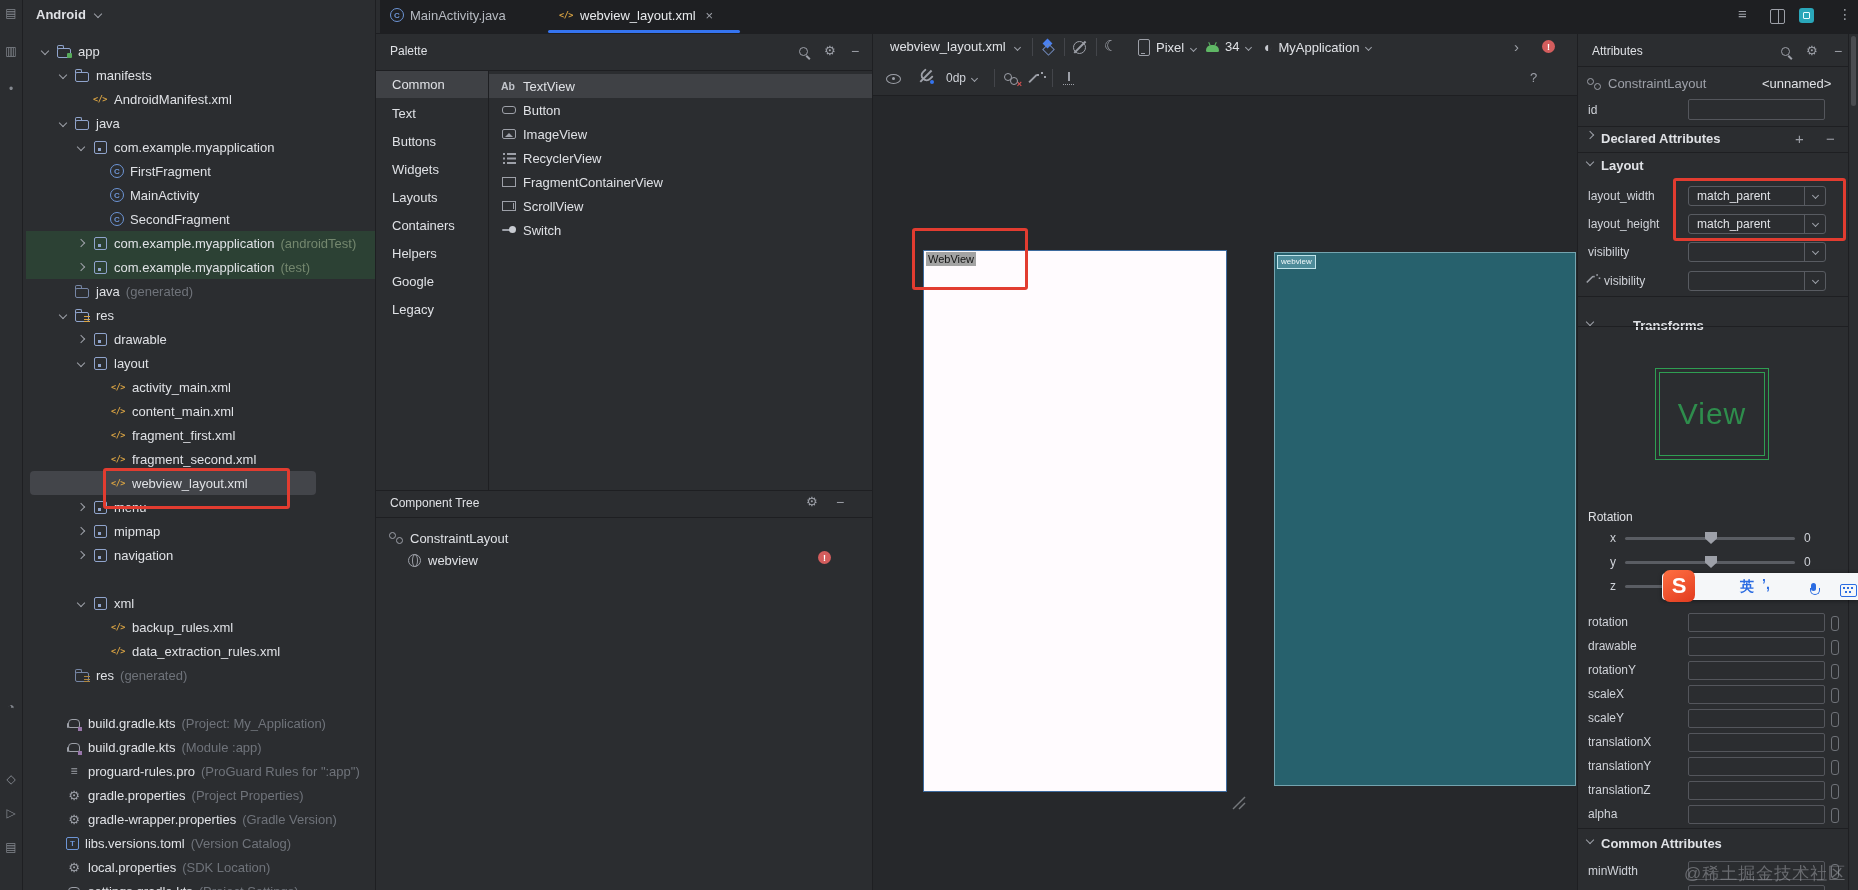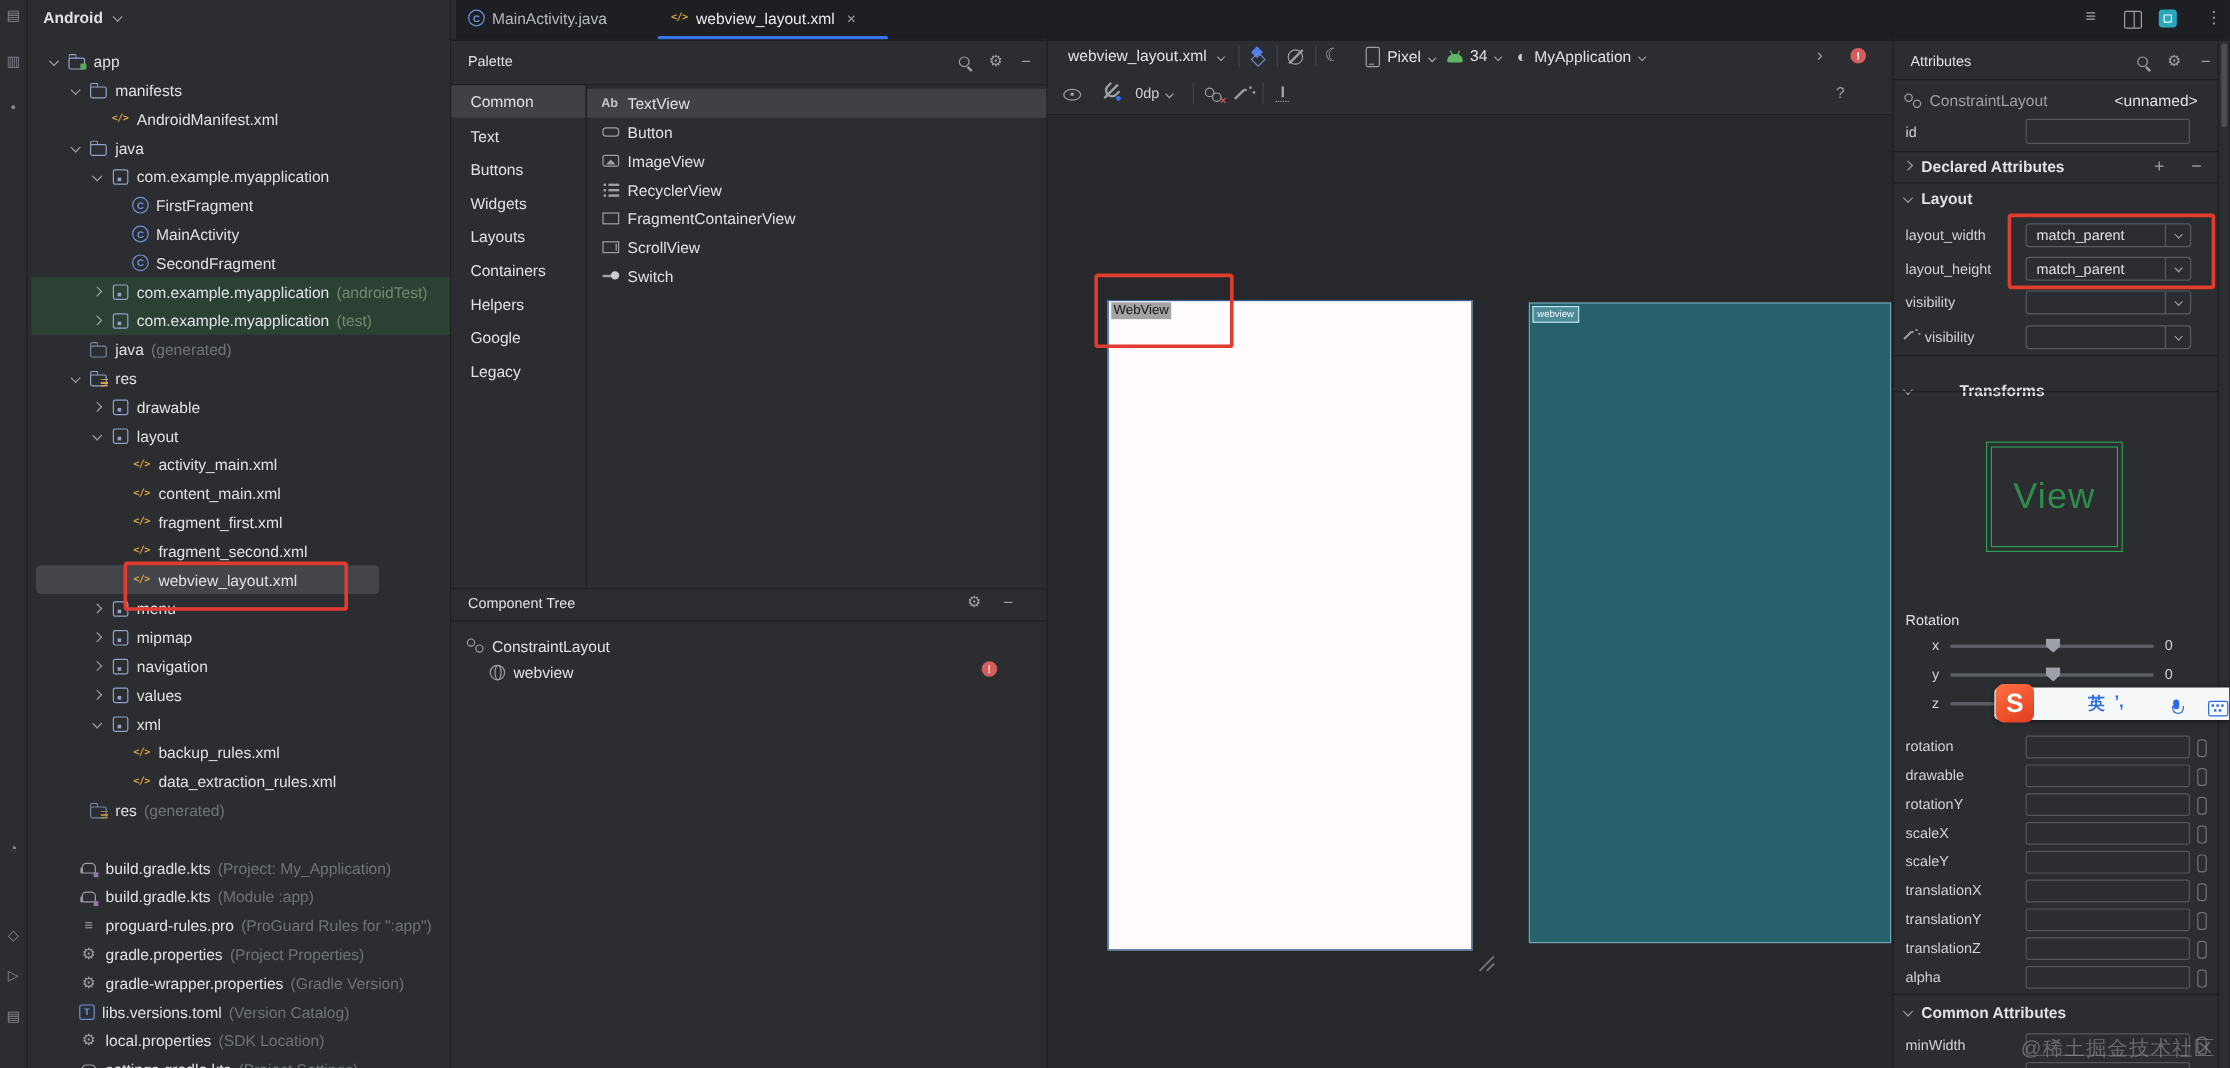--- a/index.html
+++ b/index.html
@@ -94,21 +94,21 @@
   .ddchev{width:7px;height:7px;position:relative;}
   .ddchev::before{content:"";position:absolute;top:0;left:1px;width:4px;height:4px;border-right:1.3px solid #9da0a8;border-bottom:1.3px solid #9da0a8;transform:rotate(45deg);}
   
   .tab{position:absolute;top:0;height:30px;display:flex;align-items:center;}
   
   .phead{font-size:12px;color:#dfe1e5;}
   .catrow{position:absolute;left:376px;width:112px;height:28px;display:flex;align-items:center;padding-left:16px;box-sizing:border-box;color:#dfe1e5;}
   .comprow{position:absolute;left:489px;width:384px;height:24px;display:flex;align-items:center;padding-left:12px;box-sizing:border-box;}
   
   .alabel{position:absolute;left:1588px;font-size:12px;color:#cfd2d8;white-space:nowrap;}
-  .asec{position:absolute;left:1586px;display:flex;align-items:center;font-weight:bold;font-size:13px;color:#dfe1e5;}
+  .asec{position:absolute;left:1586px;display:flex;font-weight:bold;font-size:13px;color:#dfe1e5;}
   .inp{position:absolute;left:1688px;width:137px;height:19px;border:1px solid #54565c;border-radius:2px;background:transparent;box-sizing:border-box;}
   .brk{position:absolute;left:1831px;width:6px;height:13px;border:1px solid #6f7278;border-radius:3px;}
   .dd{position:absolute;left:1688px;width:138px;height:20px;border:1px solid #585b61;border-radius:3px;display:flex;align-items:center;box-sizing:border-box;}
   .dd .val{flex:1;padding-left:8px;font-size:12px;color:#dfe1e5;}
   .dd .dcell{width:20px;height:100%;border-left:1px solid #585b61;display:flex;align-items:center;justify-content:center;}
   .track{position:absolute;left:1625px;width:170px;height:3px;background:#5a5d63;border-radius:2px;}
   .thumb{position:absolute;width:12px;height:12px;background:#9da0a8;clip-path:polygon(0 0,100% 0,100% 55%,50% 100%,0 55%);}
   .viewbox{position:absolute;left:1655px;top:368px;width:112px;height:90px;border:1.5px solid #2f9e52;display:flex;align-items:center;justify-content:center;}
   .viewbox::after{content:"";position:absolute;inset:3px;border:1px solid #2f9e52;}
   .viewtxt{color:#2f9e52;font-size:30px;letter-spacing:1px;opacity:.85;}
@@ -261,25 +261,20 @@
       </div>
     <div class="trow" style="top:519px;padding-left:51px;">
         <span class="chev r"></span>
         <span class="ico ic-pkg"></span>
         <span class="lbl">mipmap</span>
       </div>
     <div class="trow" style="top:543px;padding-left:51px;">
         <span class="chev r"></span>
         <span class="ico ic-pkg"></span>
         <span class="lbl">navigation</span>
-      </div>
-    <div class="trow" style="top:567px;padding-left:51px;">
-        <span class="chev r"></span>
-        <span class="ico ic-pkg"></span>
-        <span class="lbl">values</span>
       </div>
     <div class="trow" style="top:591px;padding-left:51px;">
         <span class="chev d"></span>
         <span class="ico ic-pkg"></span>
         <span class="lbl">xml</span>
       </div>
     <div class="trow" style="top:615px;padding-left:69px;">
         <span class="chev h"></span>
         <span class="ico ic-xml">&lt;/&gt;</span>
         <span class="lbl">backup_rules.xml</span>

